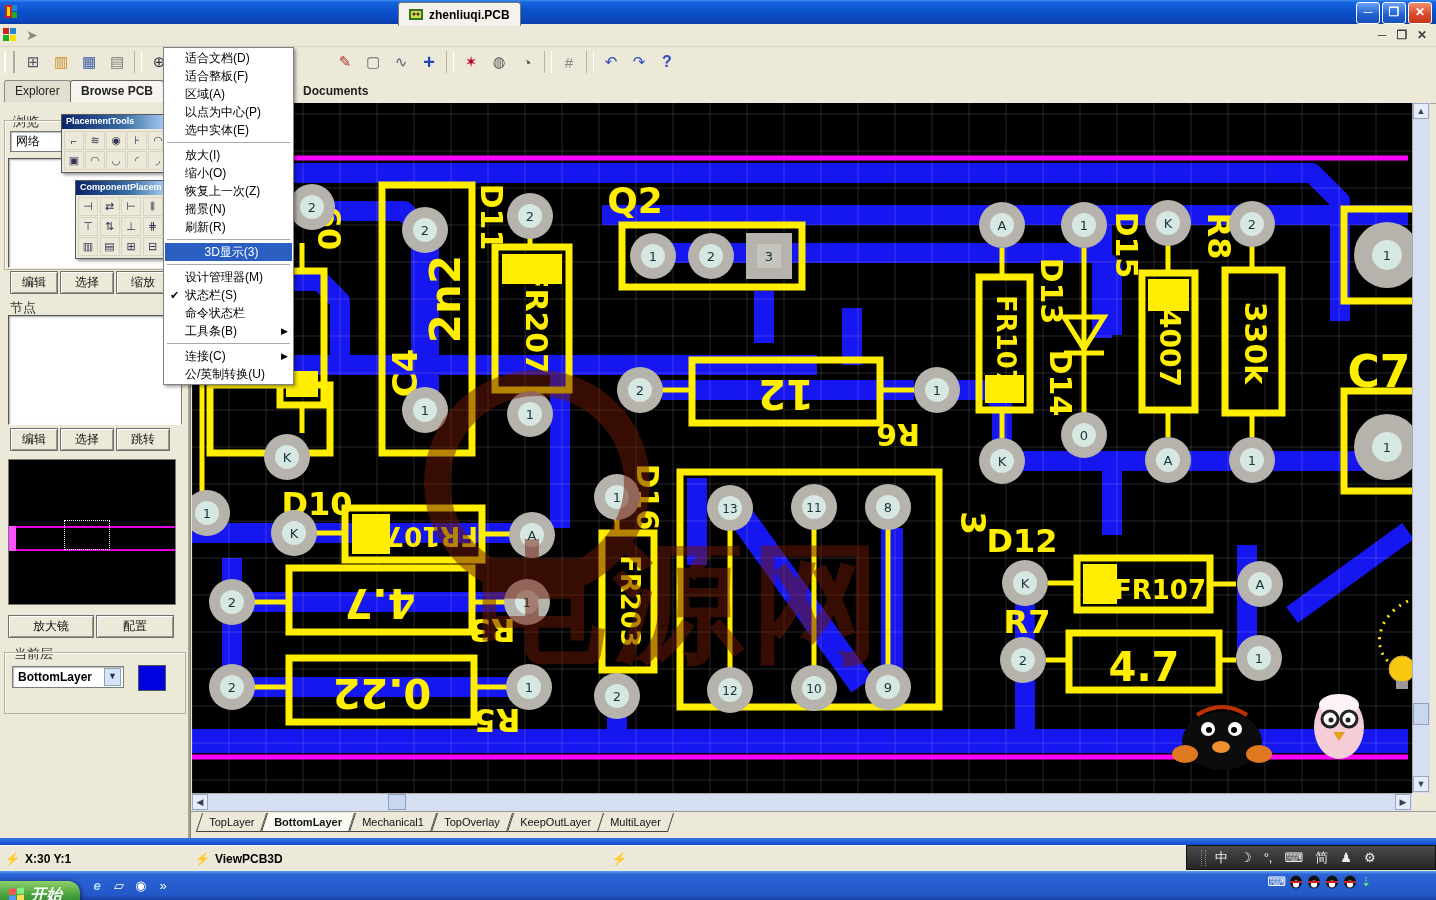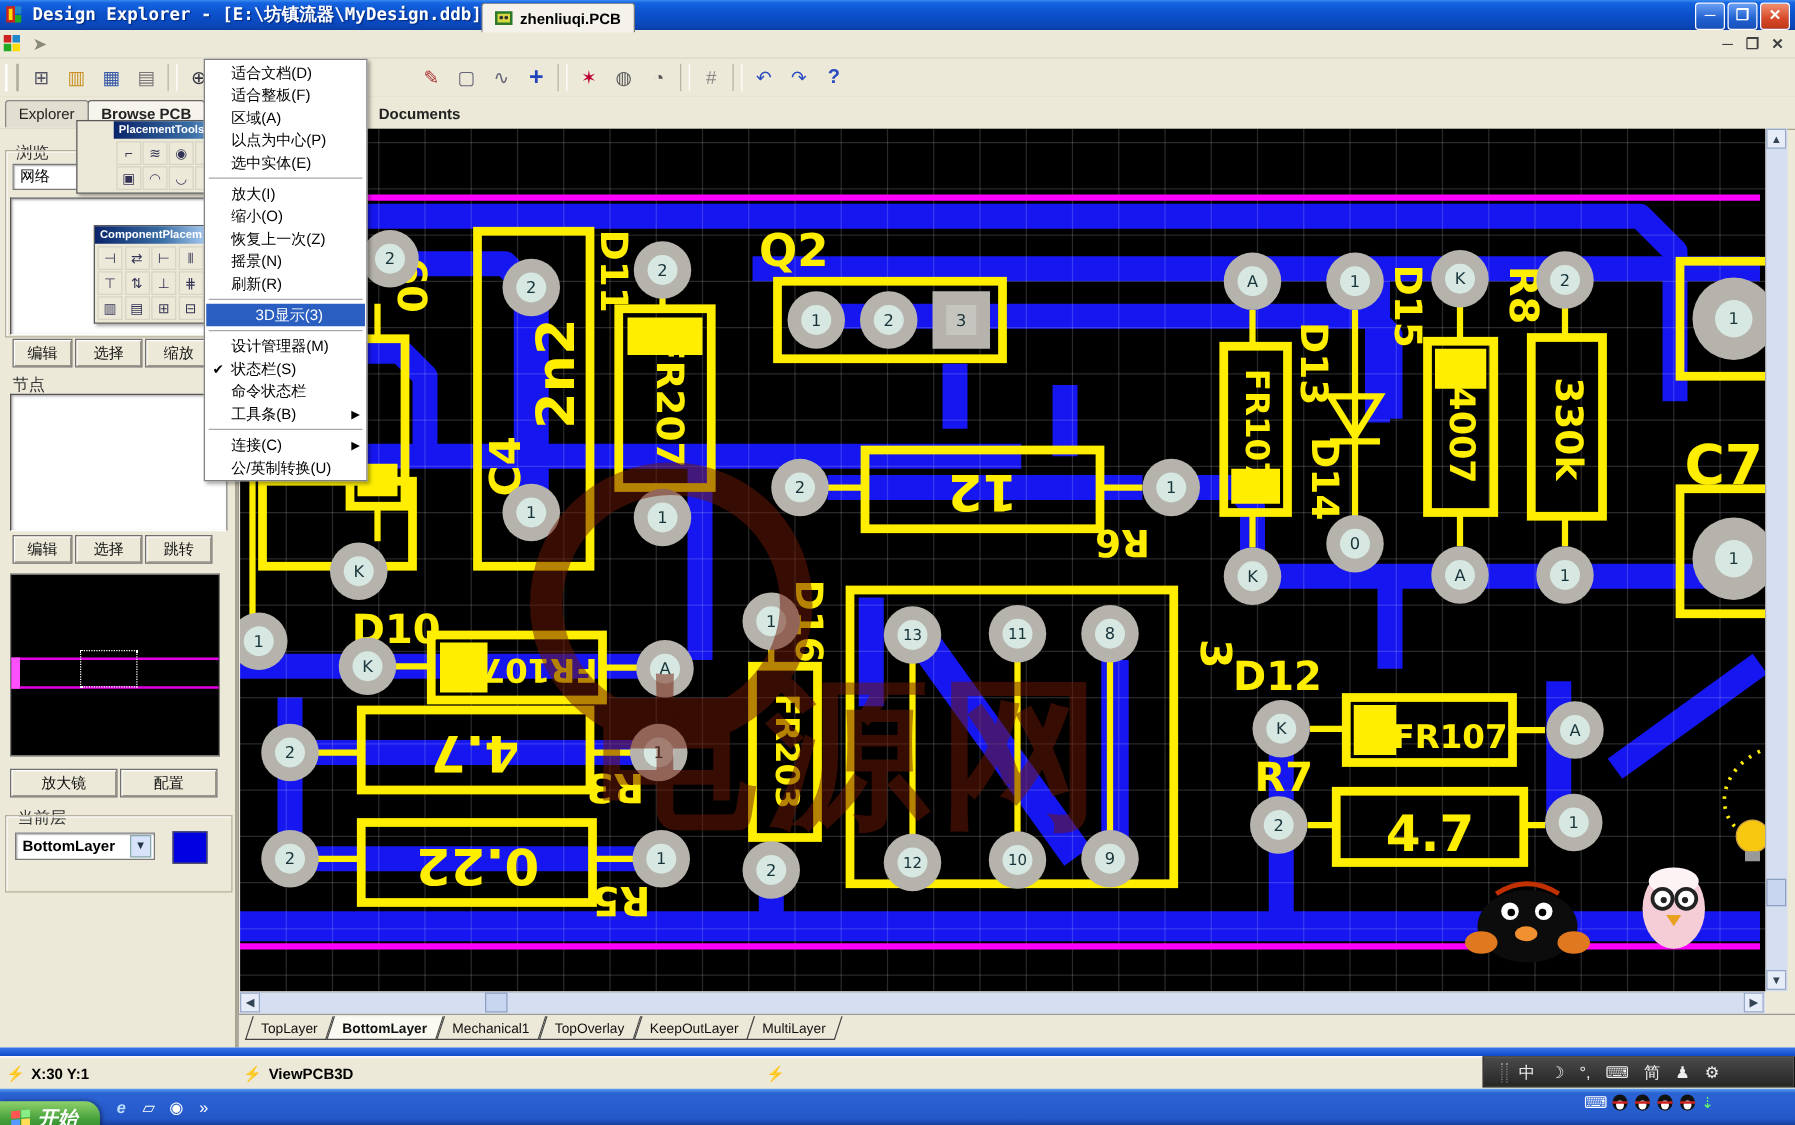--- a/index.html
+++ b/index.html
@@ -127,21 +127,20 @@
 
 <div id="app">
 
   <div class="abs titlebar">
     <svg width="16" height="16">
         <rect x="1" y="1" width="7" height="13" fill="#c22"></rect>
         <rect x="8" y="1" width="5" height="6" fill="#28c"></rect>
         <rect x="8" y="8" width="5" height="6" fill="#2a2"></rect>
         <rect x="3" y="3" width="3" height="9" fill="#fd0"></rect>
       </svg>
-    <span class="titletext">Design Explorer - [E:\坊镇流器\MyDesign.ddb]</span>
     <div class="winbtns">
       <div class="wbtn">─</div>
       <div class="wbtn">❐</div>
       <div class="wbtn close">✕</div>
     </div>
   </div>
 
   <div class="abs menubar">
     <svg width="16" height="16">
         <rect x="1" y="1" width="6" height="6" fill="#c22"></rect>
@@ -182,21 +181,21 @@
         <div class="tbicon" style="color: rgb(42, 74, 192);">↶</div>
         <div class="tbicon" style="color: rgb(42, 74, 192);">↷</div>
         <div class="tbicon" style="color: rgb(42, 74, 192); font-weight: bold; font-size: 16px;">?</div>
       </div>
   </div>
 
   <div class="abs tabrow"></div>
   <div class="ltab abs" style="left:4px;top:80px;">Explorer</div>
   <div class="ltab abs active" style="left:70px;top:80px;">Browse PCB</div>
   <span class="abs" style="left:303px;top:84px;font-weight:bold;color:#222;">Documents</span>
-  <div class="doctab abs" style="left:385px;">
+  <div class="doctab abs" style="left:398px;">
     <svg width="15" height="13">
         <rect x="0" y="1" width="14" height="11" fill="#2a7a2a"></rect>
         <rect x="2" y="3" width="10" height="7" fill="#d8d840"></rect>
         <circle cx="5" cy="6" r="1.5" fill="#333"></circle>
         <circle cx="9" cy="6" r="1.5" fill="#333"></circle>
       </svg>
     <span>zhenliuqi.PCB</span>
   </div>
 
   <div class="abs leftpanel">
@@ -791,21 +790,21 @@
       <div class="vsep"></div>
       <div class="vrow">
         <span>连接(C)</span>
         <span class="varr">▶</span>
       </div>
       <div class="vrow">
         <span>公/英制转换(U)</span>
       </div>
     </div>
 
-  <div class="abs floatbar" style="left:61px;top:96px;width:103px;padding-left:29px;">
+  <div class="abs floatbar" style="left:61px;top:114px;width:103px;">
     <div class="fbtitle">PlacementTools</div>
     <div class="fbicons" id="placeicons" style="grid-template-columns:repeat(5,1fr);">
         <div class="fbi">⌐</div>
         <div class="fbi">≋</div>
         <div class="fbi">◉</div>
         <div class="fbi">⊦</div>
         <div class="fbi">◠</div>
         <div class="fbi">▣</div>
         <div class="fbi">◠</div>
         <div class="fbi">◡</div>

